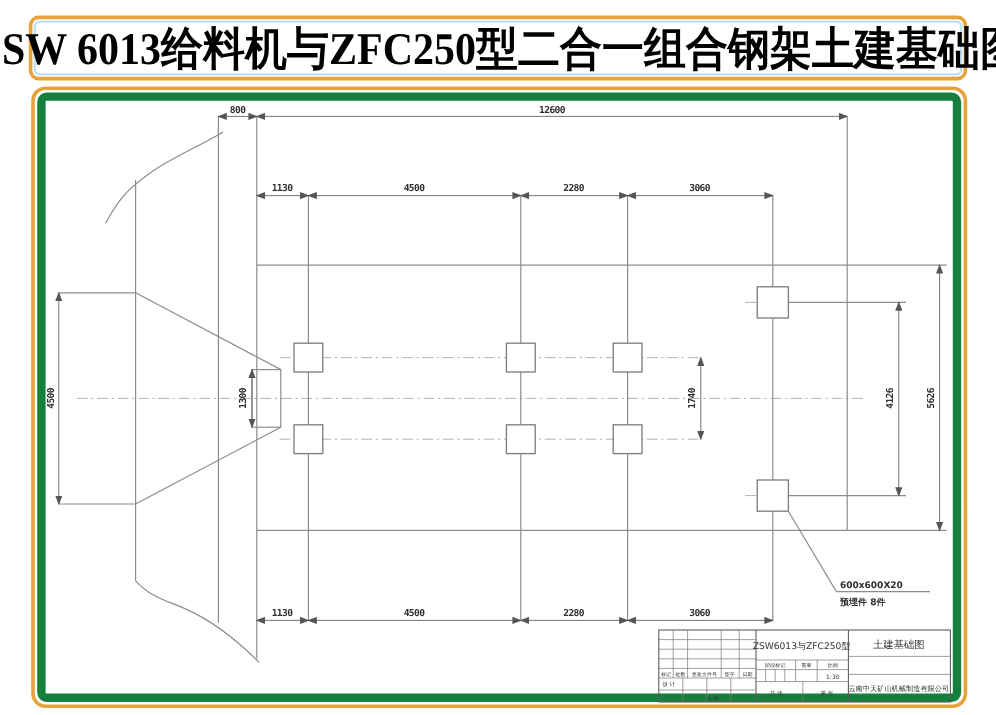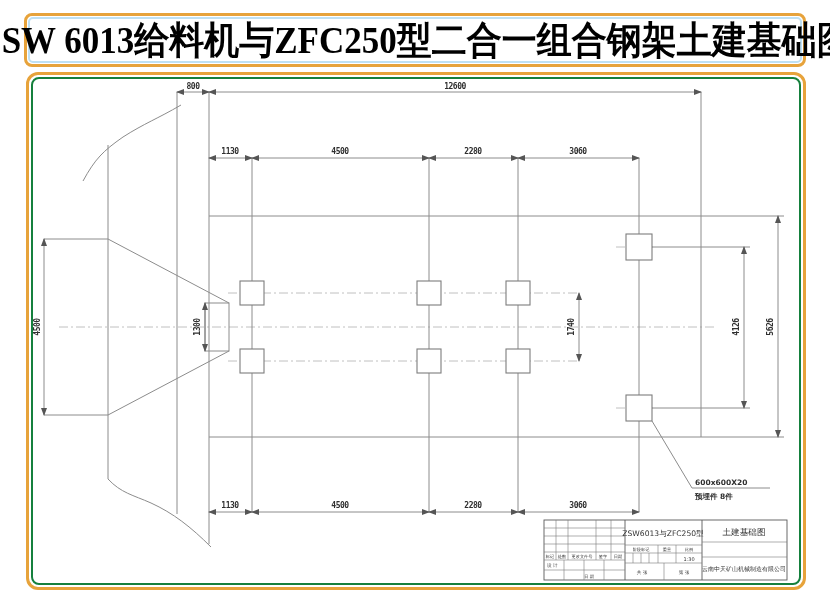--- a/index.html
+++ b/index.html
@@ -8,21 +8,21 @@
   
   .title-bar{position:absolute;left:24px;top:13px;width:782px;height:54px;
     border:3px solid #E7A33B;border-radius:8px;background:#fff;box-sizing:border-box;}
   .title-bar-inner{position:absolute;inset:1px;border:2px solid #BFE0F2;border-radius:5px;
     display:flex;align-items:center;justify-content:center;}
   .title-text{font-family:"Liberation Serif", serif;font-weight:bold;font-size:35px;
     color:#000;white-space:nowrap;letter-spacing:0px;transform:scaleY(1.08);}
   
   .canvas{position:absolute;left:26px;top:72px;width:780px;height:518px;
     border:3px solid #E7A33B;border-radius:12px;background:#fff;box-sizing:border-box;}
-  .canvas-inner{position:absolute;inset:2px;border:2px solid #15803d;border-radius:8px;
+  .canvas-inner{position:absolute;inset:2px;border:7px solid #15803d;border-radius:8px;
     background:#fff;}
   svg{display:block;}
   .ln{stroke:#8c8c8c;stroke-width:1;fill:none;}
   .cl{stroke:#b0b0b0;stroke-width:0.8;fill:none;stroke-dasharray:9 3 2 3;}
   .pad{fill:#ffffff;stroke:#7d7d7d;stroke-width:1.1;}
   .dim{stroke:#6f6f6f;stroke-width:0.8;fill:none;}
   .dimtxt{font-family:"DejaVu Sans Mono", monospace;font-weight:bold;font-size:8px;
     fill:#2f2f2f;letter-spacing:-0.5px;}
   .anntxt{font-family:"DejaVu Sans", sans-serif;font-weight:bold;font-size:7.5px;fill:#2f2f2f;}
   .tb{stroke:#5a5a5a;stroke-width:0.9;fill:none;}

